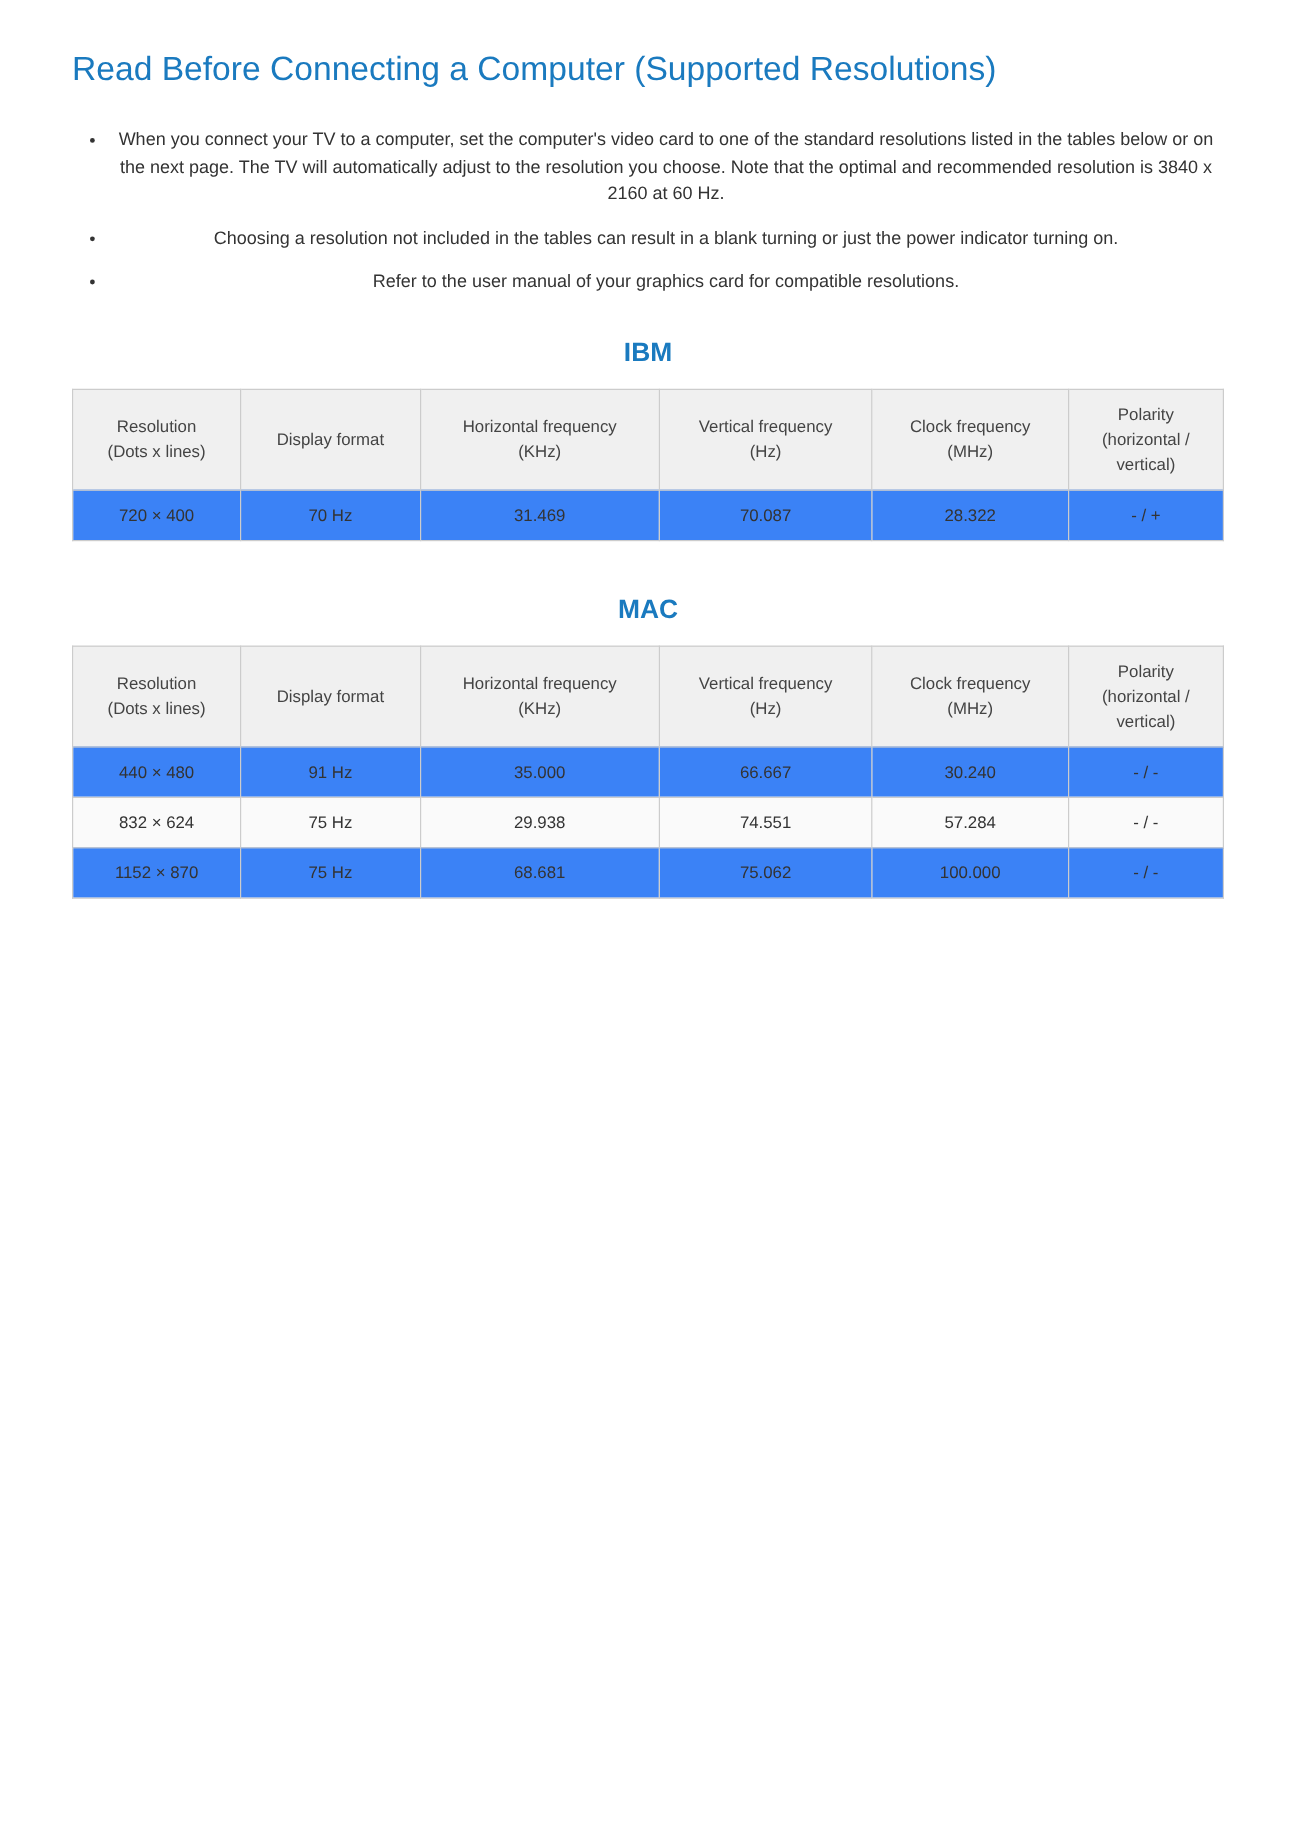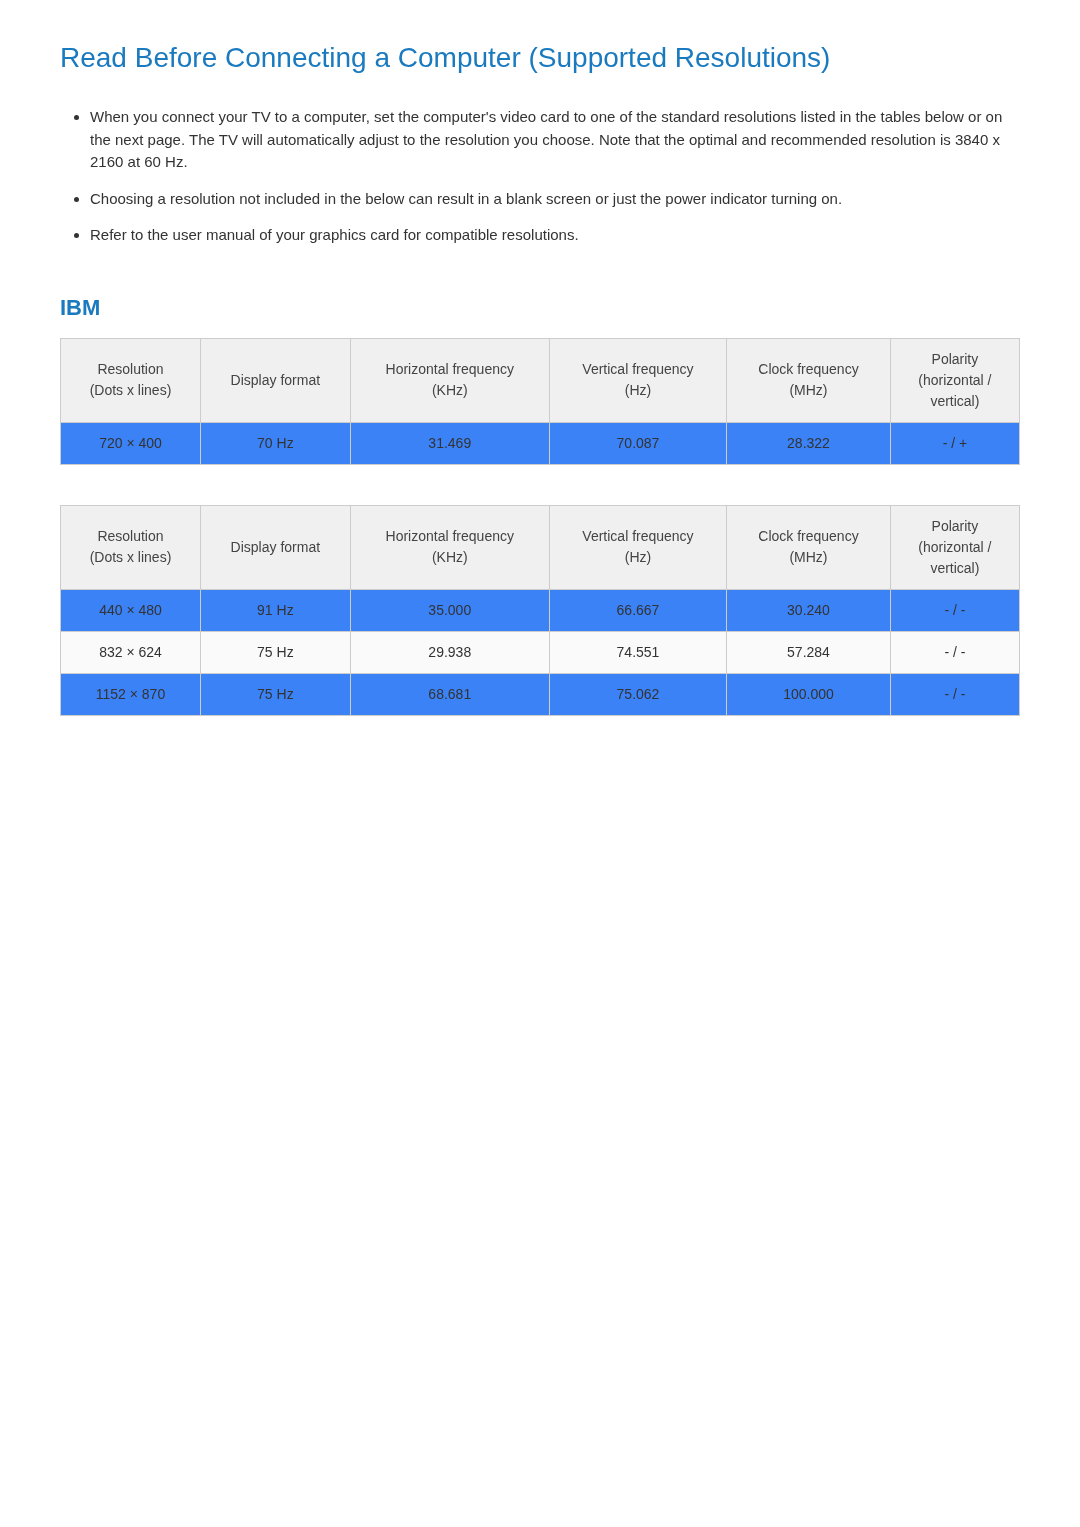--- a/index.html
+++ b/index.html
@@ -22,35 +22,37 @@
       color: #1a7abf;
       font-size: 28px;
       font-weight: normal;
       margin-bottom: 30px;
       line-height: 1.3;
     }
 
     .intro-list {
       list-style: disc;
       padding-left: 30px;
-      margin-bottom: 44px;
+      margin-bottom: 30px;
+      text-align: center;
     }
 
     .intro-list li {
       margin-bottom: 14px;
       font-size: 15px;
       color: #333;
     }
 
     h2 {
       color: #1a7abf;
       font-size: 22px;
       font-weight: bold;
       margin-bottom: 14px;
       margin-top: 20px;
+      text-align: center;
     }
 
     table {
       width: 100%;
       border-collapse: collapse;
       margin-bottom: 30px;
       font-size: 14px;
     }
 
     th, td {
@@ -82,21 +84,21 @@
       margin-bottom: 40px;
     }
   </style>
 </head>
 <body>
 
 <h1>Read Before Connecting a Computer (Supported Resolutions)</h1>
 
 <ul class="intro-list">
   <li>When you connect your TV to a computer, set the computer's video card to one of the standard resolutions listed in the tables below or on the next page. The TV will automatically adjust to the resolution you choose. Note that the optimal and recommended resolution is 3840 x 2160 at 60 Hz.</li>
-  <li>Choosing a resolution not included in the below can result in a blank screen or just the power indicator turning on.</li>
+  <li>Choosing a resolution not included in the tables can result in a blank turning or just the power indicator turning on.</li>
   <li>Refer to the user manual of your graphics card for compatible resolutions.</li>
 </ul>
 
 <div class="section">
   <h2>IBM</h2>
   <table>
     <thead>
       <tr>
         <th>Resolution<br>(Dots x lines)</th>
         <th>Display format</th>
@@ -113,20 +115,21 @@
       <td>31.469</td>
       <td>70.087</td>
       <td>28.322</td>
       <td>- / +</td>
     </tr>
       </tbody>
   </table>
 </div>
 
 <div class="section">
+  <h2>MAC</h2>
   <table>
     <thead>
       <tr>
         <th>Resolution<br>(Dots x lines)</th>
         <th>Display format</th>
         <th>Horizontal frequency<br>(KHz)</th>
         <th>Vertical frequency<br>(Hz)</th>
         <th>Clock frequency<br>(MHz)</th>
         <th>Polarity<br>(horizontal /<br>vertical)</th>
       </tr>

